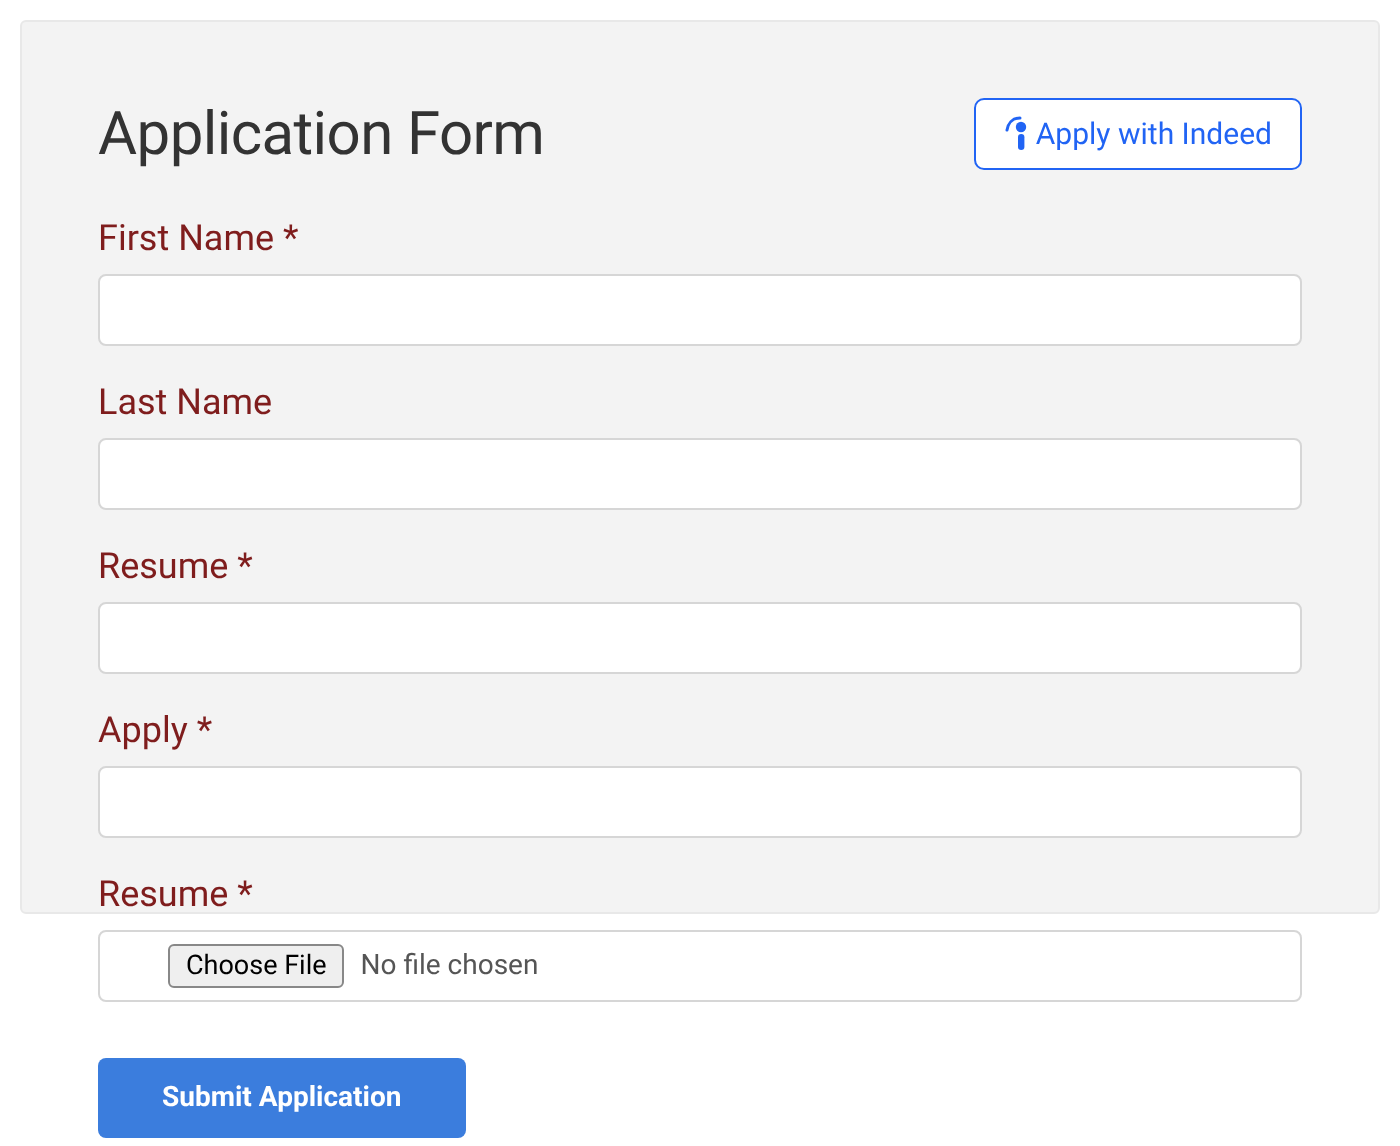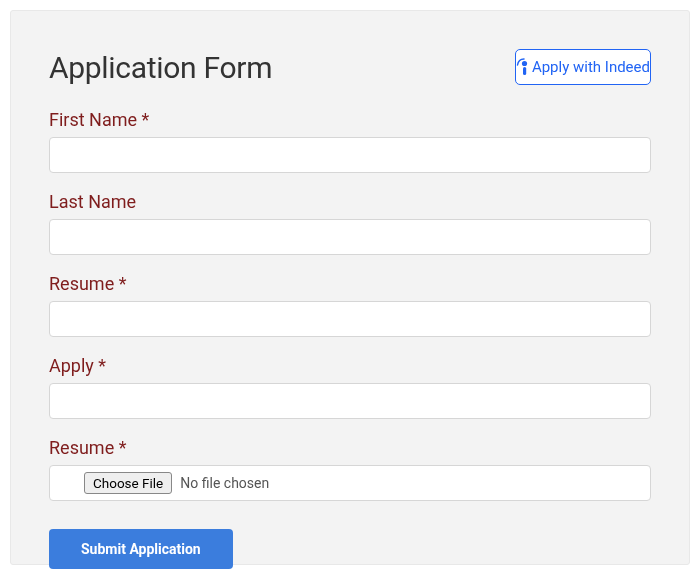--- a/index.html
+++ b/index.html
@@ -12,42 +12,42 @@
       background: #ffffff;
       width: 700px;
       height: 573px;
     }
     .outer-panel {
       margin: 10px;
       background: #f3f3f3;
       border: 1px solid #e8e8e8;
       border-radius: 3px;
       padding: 38px;
-      height: 555px;
+      height: 447px;
     }
     .header-row {
       display: flex;
       justify-content: space-between;
       align-items: center;
       margin-bottom: 24px;
     }
     .page-title {
       font-size: 30px;
       font-weight: 400;
       color: #333333;
       letter-spacing: -0.3px;
     }
     .apply-indeed-btn {
       display: inline-flex;
       align-items: center;
       gap: 0;
       background: #ffffff;
       border: 1px solid #2164f4;
       border-radius: 5px;
-      padding: 8px 0;
+      padding: 8px 14px;
       color: #2164f4;
       font-size: 15px;
       cursor: pointer;
       font-family: inherit;
     }
     .indeed-icon {
       width: 16px;
       height: 18px;
       display: inline-block;
     }

